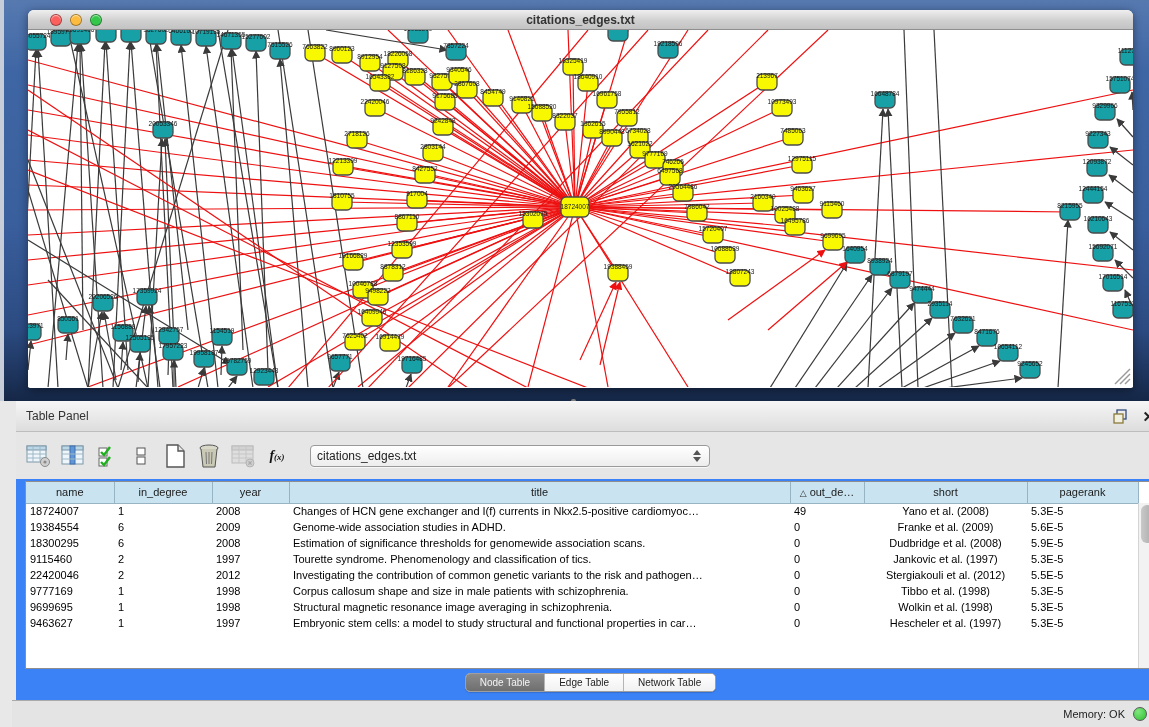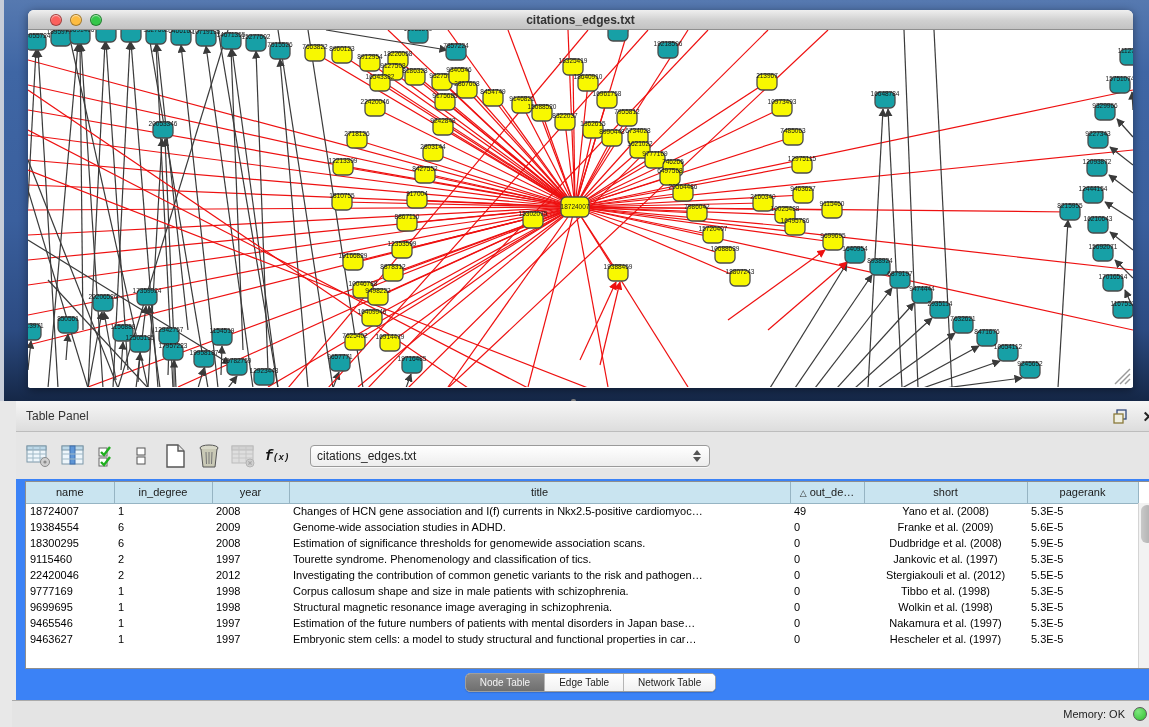--- a/index.html
+++ b/index.html
@@ -30,21 +30,21 @@
   .table-panel { position:absolute; left:16px; top:401px; width:1149px; height:299px; background:#3b82f6; }
   .panel-header { height:31px; background:linear-gradient(180deg,#f6f6f6,#dddddd);
     border-bottom:1px solid #bdbdbd; display:flex; align-items:center; padding:0 10px; }
   .panel-header .ph-title { font-size:12px; color:#333; }
   .ph-spacer { flex:1; }
   .ph-icon { margin-left:14px; cursor:pointer; display:flex; align-items:center; }
   .close-x { font-size:15px; font-weight:bold; color:#222; line-height:1; }
 
   .toolbar { height:47px; display:flex; align-items:center; padding:0 6px; background:#e6e6e6; }
   .tb-icon { width:30px; height:30px; margin:0 2px; display:flex; align-items:center; justify-content:center; cursor:pointer; }
-  .fx { font-family:Liberation Mono, monospace; font-style:italic; font-weight:bold; font-size:14px; color:#111; }
+  .fx { font-family:Liberation Serif, serif; font-style:italic; font-weight:bold; font-size:14px; color:#111; }
   .fx small { font-size:9px; }
   .combo { margin-left:16px; width:400px; height:22px; border:1px solid #9a9a9a; border-radius:4px;
     background:linear-gradient(180deg,#ffffff,#ededed); display:flex; align-items:center; padding:0 6px; cursor:pointer;
     box-shadow:0 1px 0 rgba(255,255,255,.7); }
   .combo .cb-text { flex:1; font-size:12px; color:#222; }
   .stepper { display:flex; flex-direction:column; gap:2px; align-items:center; padding-right:2px; }
   .stepper .up { width:0; height:0; border-left:4px solid transparent; border-right:4px solid transparent; border-bottom:5px solid #555; }
   .stepper .dn { width:0; height:0; border-left:4px solid transparent; border-right:4px solid transparent; border-top:5px solid #555; }
 
   .table-card { margin:2px 9px 0 9px; height:188px; border:1px solid #8e8e8e; background:#fff; display:flex; flex-direction:column; position:relative; }
@@ -842,21 +842,21 @@
             <th><span class="sort-tri">△</span>out_de…</th>
             <th>short</th>
             <th>pagerank</th>
           </tr>
         </thead>
       <tbody>
           <tr>
             <td class="c-name">18724007</td>
             <td class="c-indeg">1</td>
             <td class="c-year">2008</td>
-            <td class="c-title">Changes of HCN gene association and I(f) currents in Nkx2.5-positive cardiomyoc…</td>
+            <td class="c-title">Changes of HCN gene exchanger and I(f) currents in Nkx2.5-positive cardiomyoc…</td>
             <td class="c-out">49</td>
             <td class="c-short">Yano et al. (2008)</td>
             <td class="c-pr">5.3E-5</td>
           </tr>
           <tr>
             <td class="c-name">19384554</td>
             <td class="c-indeg">6</td>
             <td class="c-year">2009</td>
             <td class="c-title">Genome-wide association studies in ADHD.</td>
             <td class="c-out">0</td>
@@ -902,29 +902,20 @@
           <tr>
             <td class="c-name">9699695</td>
             <td class="c-indeg">1</td>
             <td class="c-year">1998</td>
             <td class="c-title">Structural magnetic resonance image averaging in schizophrenia.</td>
             <td class="c-out">0</td>
             <td class="c-short">Wolkin et al. (1998)</td>
             <td class="c-pr">5.3E-5</td>
           </tr>
           <tr>
-            <td class="c-name">9465546</td>
-            <td class="c-indeg">1</td>
-            <td class="c-year">1997</td>
-            <td class="c-title">Estimation of the future numbers of patients with mental disorders in Japan base…</td>
-            <td class="c-out">0</td>
-            <td class="c-short">Nakamura et al. (1997)</td>
-            <td class="c-pr">5.3E-5</td>
-          </tr>
-          <tr>
             <td class="c-name">9463627</td>
             <td class="c-indeg">1</td>
             <td class="c-year">1997</td>
             <td class="c-title">Embryonic stem cells: a model to study structural and functional properties in car…</td>
             <td class="c-out">0</td>
             <td class="c-short">Hescheler et al. (1997)</td>
             <td class="c-pr">5.3E-5</td>
           </tr>
         </tbody>
     </table>

